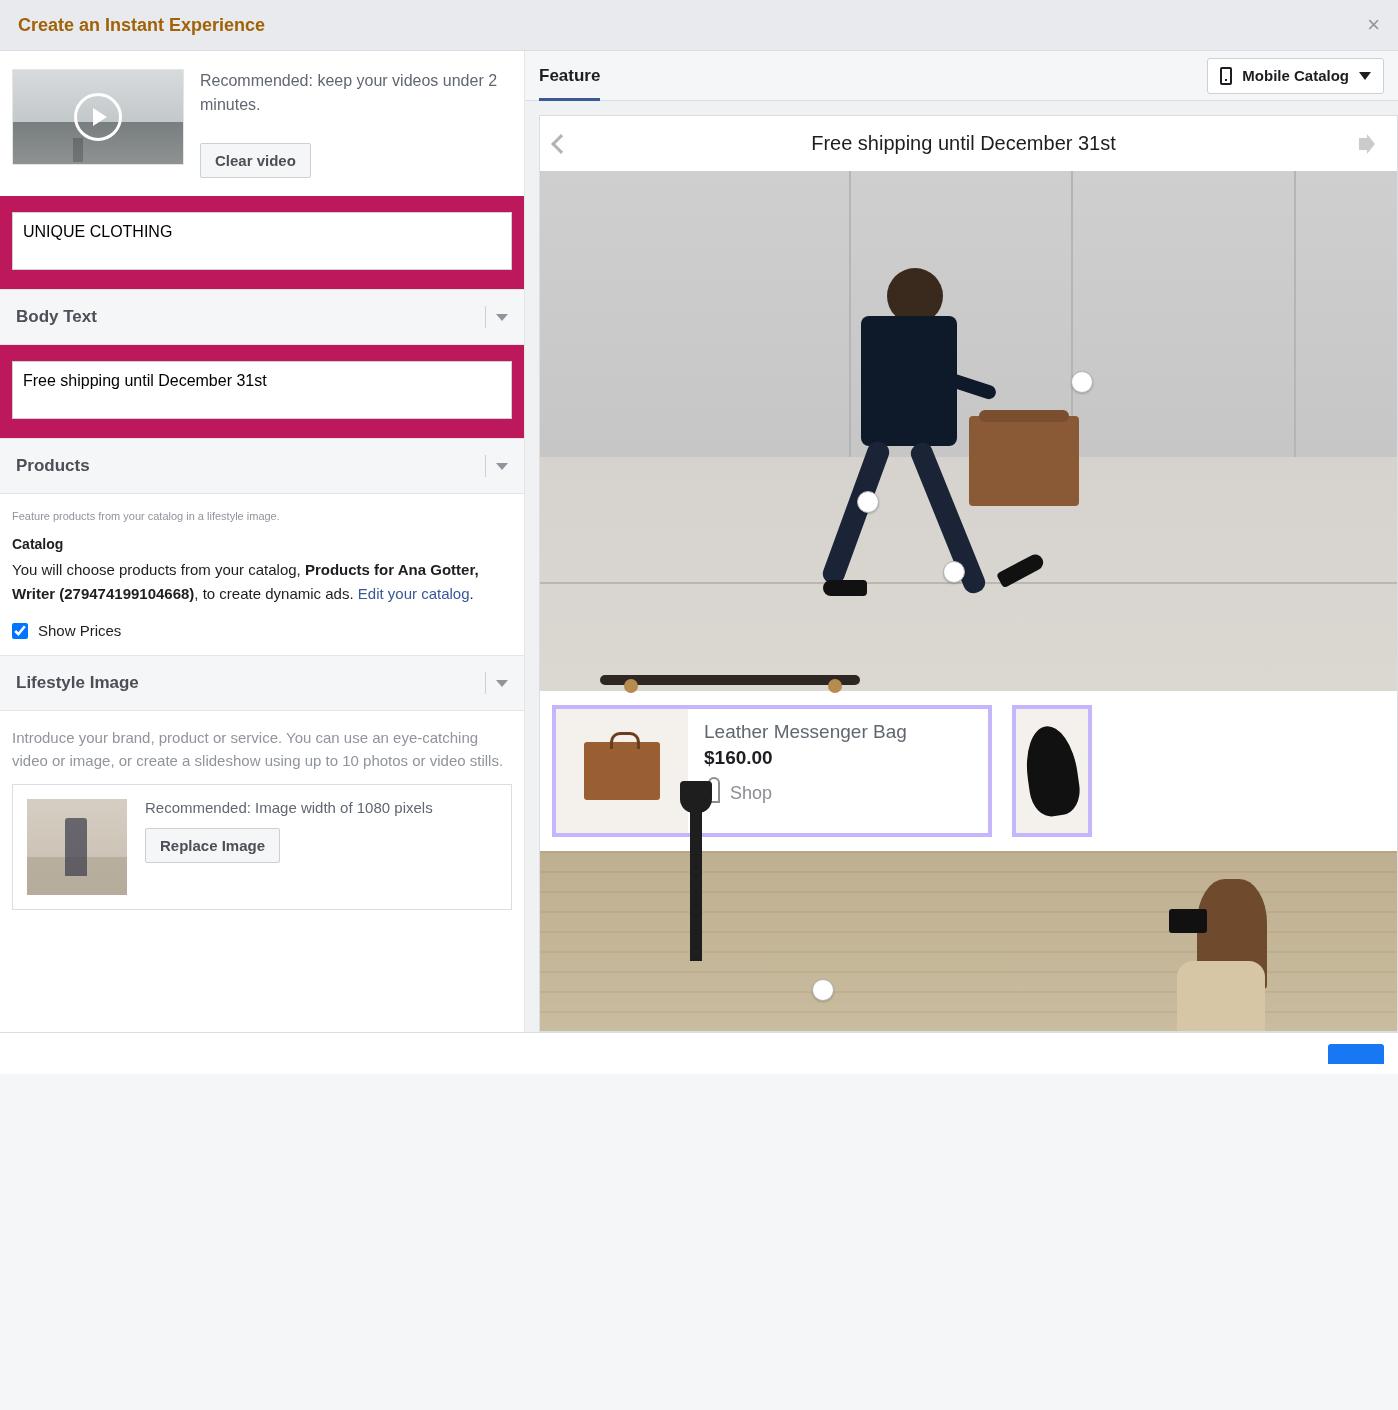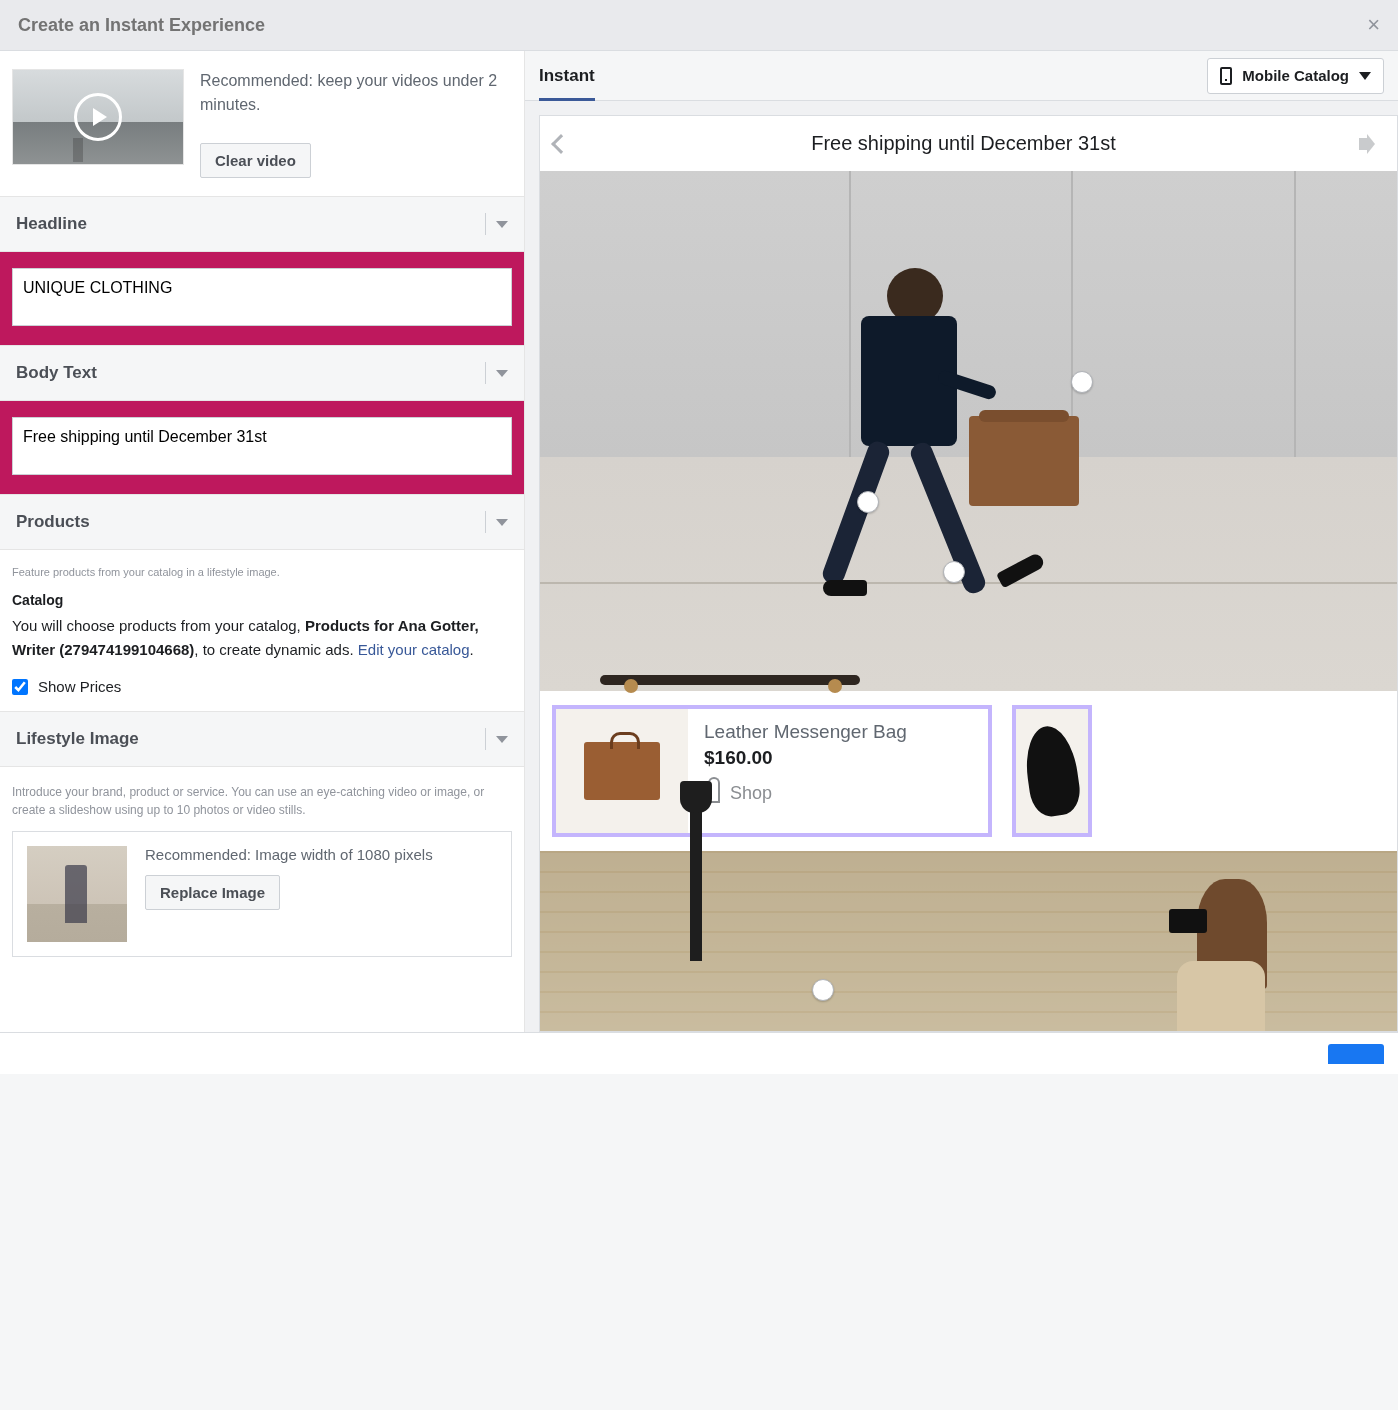--- a/index.html
+++ b/index.html
@@ -1,18 +1,18 @@
 <!DOCTYPE html>
 <html><head>
 <meta charset="utf-8">
 <style>
   * { box-sizing: border-box; margin: 0; padding: 0; }
   body { font-family: Helvetica, Arial, sans-serif; background: #f5f6f7; color: #1c1e21; font-size: 14px; }
   .header-bar { background: #e9eaed; padding: 12px 18px; border-bottom: 1px solid #dadde1; display:flex; justify-content: space-between; align-items:center;}
-  .header-title { font-size: 18px; font-weight: 700; color: #737373; }
+  .header-title { font-size: 18px; font-weight: 700; color: #a16207; }
   .close-x { color:#90949c; font-size:22px; font-weight:300; cursor:pointer;}
   .main { display:flex; }
   .left-col { width: 525px; background: #fff; border-right:1px solid #e5e5e5;}
   .left-col .scroll { max-height: 1020px; overflow:hidden; }
   .right-col { flex:1; background:#f0f1f3; position:relative;}
   .video-row { display:flex; padding: 18px 12px 18px 12px; gap:16px; align-items:flex-start; background:#fff;}
   .video-thumb { width:172px; height:96px; background:linear-gradient(180deg,#d7dbdd 0%, #c3c8ca 55%, #787d7f 55%, #8e9293 100%); position:relative; border:1px solid #e5e5e5;}
   .video-thumb .playbtn { position:absolute; left:50%; top:50%; width:48px; height:48px; transform:translate(-50%,-50%); border:3px solid #fff; border-radius:50%; display:flex; align-items:center; justify-content:center;}
   .video-thumb .playbtn::after{content:''; display:block; width:0; height:0; border-left:14px solid #fff; border-top:9px solid transparent; border-bottom:9px solid transparent; margin-left:3px;}
   .video-thumb .figure{position:absolute; left:60px; bottom:2px; width:10px; height:24px; background:#333; opacity:.3;}
@@ -27,21 +27,21 @@
   .textarea { width:100%; border:1px solid #ccd0d5; padding:10px 10px; font-size:16px; resize:none; font-family:inherit; min-height:52px; position:relative;}
   .products-body { padding:16px 12px; background:#fff;}
   .helper { color:#90949c; font-size:11px; margin-bottom:14px;}
   .sublabel { font-weight:700; font-size:14px; color:#1c1e21; margin-bottom:6px;}
   .catalog-text { font-size:15px; line-height:1.6; color:#1c1e21;}
   .catalog-text b { font-weight:700;}
   .catalog-text a { color:#385898; text-decoration:none;}
   .checkbox-row { display:flex; align-items:center; gap:10px; margin-top:16px; font-size:15px; color:#1c1e21;}
   .checkbox-row input { width:16px; height:16px;}
   .lifestyle-body { padding:16px 12px; background:#fff;}
-  .lifestyle-intro { color:#90949c; font-size:12px; line-height:1.5; margin-bottom:12px;}
+  .lifestyle-intro { color:#90949c; font-size:15px; line-height:1.5; margin-bottom:12px;}
   .image-card { border:1px solid #dadde1; padding:14px; display:flex; gap:18px; align-items:flex-start;}
   .image-thumb { width:100px; height:96px; background:linear-gradient(180deg,#d5cec2 0%,#cdc4b7 60%,#b8af9f 60%,#b5ac9c 100%); position:relative;}
   .image-thumb .mini-figure{ position:absolute; left:38%; top:20%; width:22px; height:58px; background:#3a3a4a; border-radius:3px 3px 0 0; opacity:.7;}
   .image-info .recommended { color:#606770; font-size:15px; margin-bottom:12px;}
   .right-header { display:flex; align-items:center; justify-content:space-between; padding:0 14px; height:50px; background:#f5f6f7; border-bottom:1px solid #dadde1;}
   .right-tab { padding:14px 0; font-size:17px; font-weight:700; color:#1c1e21; position:relative;}
   .right-tab::after { content:''; position:absolute; left:0; right:0; bottom:-1px; height:3px; background:#3b5998;}
   .preview-select { display:flex; align-items:center; gap:10px; border:1px solid #ccd0d5; padding:8px 12px; border-radius:3px; background:#fff; font-size:15px; font-weight:700; color:#1c1e21;}
   .phone-icon { width:12px; height:18px; border:2px solid #1c1e21; border-radius:2px; position:relative;}
   .phone-icon::after { content:''; position:absolute; left:3px; right:3px; bottom:2px; height:2px; background:#1c1e21;}
@@ -115,25 +115,20 @@
         <div class="video-thumb">
           <div class="figure"></div>
           <div class="playbtn"></div>
         </div>
         <div class="video-info">
           <div class="recommended">Recommended: keep your videos under 2 minutes.</div>
           <button class="btn">Clear video</button>
         </div>
       </div>
 
-      <div class="section-header">
-        <div class="title">Headline</div>
-        <div class="divider"></div>
-        <div class="chevron-down"></div>
-      </div>
       <div class="input-block">
         <textarea class="textarea" rows="2" style="">UNIQUE CLOTHING</textarea>
       </div>
 
       <div class="section-header">
         <div class="title">Body Text</div>
         <div class="divider"></div>
         <div class="chevron-down"></div>
       </div>
       <div class="input-block">
@@ -173,21 +168,21 @@
             <button class="btn">Replace Image</button>
           </div>
         </div>
       </div>
 
     </div>
   </div>
 
   <div class="right-col">
     <div class="right-header">
-      <div class="right-tab">Instant</div>
+      <div class="right-tab">Feature</div>
       <div class="preview-select">
         <div class="phone-icon"></div>
         <span>Mobile Catalog</span>
         <div class="caret-down-solid"></div>
       </div>
     </div>
 
     <div class="preview-area">
       <div class="preview-card">
         <div class="preview-topbar">

